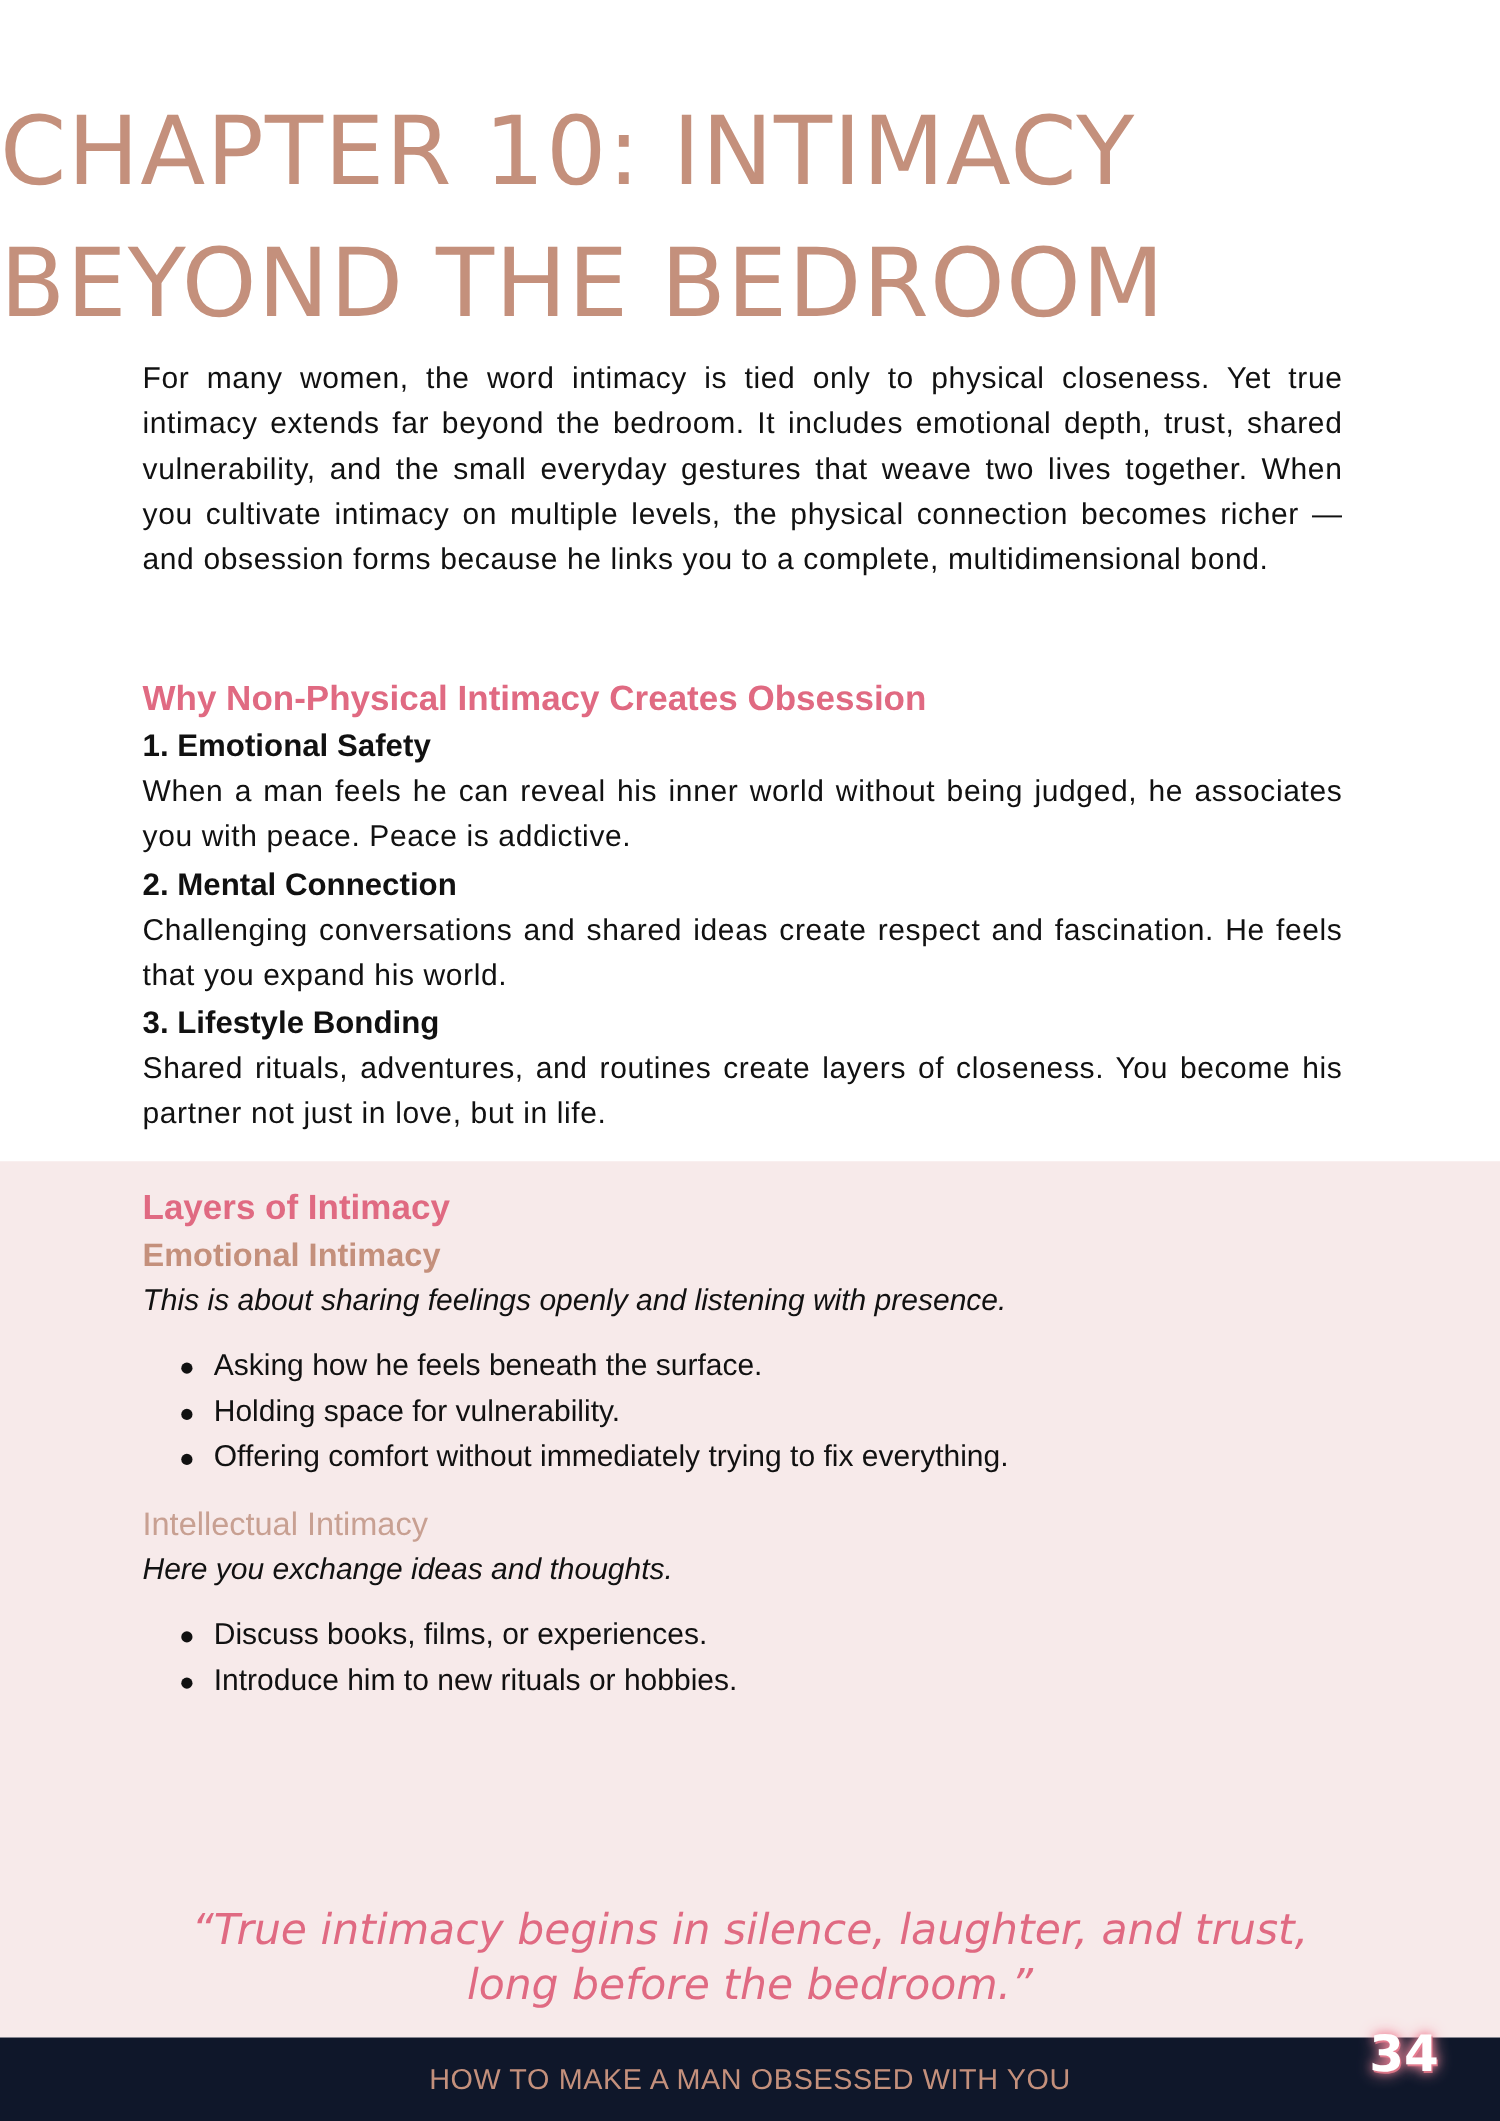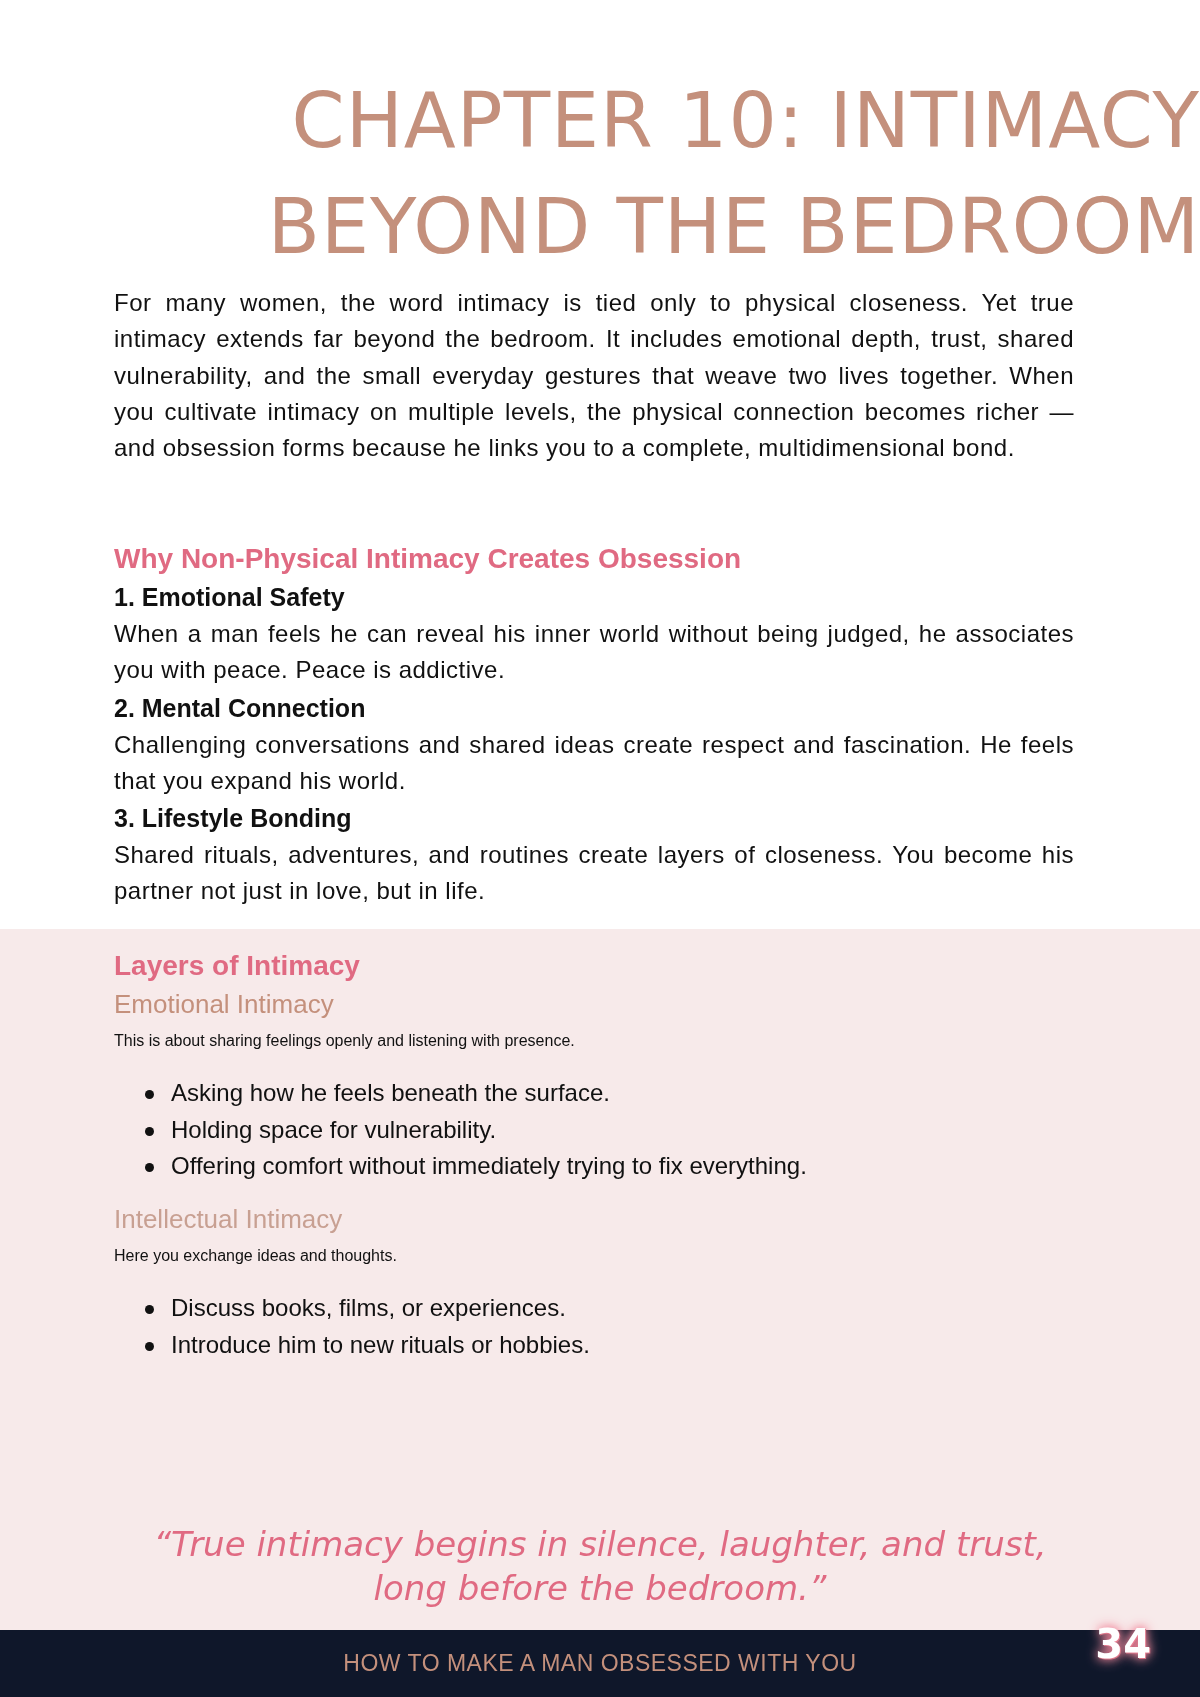--- a/index.html
+++ b/index.html
@@ -4,21 +4,21 @@
 <style>
   html, body { margin: 0; padding: 0; }
   body {
     width: 1200px; height: 1697px; position: relative; overflow: hidden;
     background: #ffffff;
     font-family: "Liberation Sans", sans-serif;
     color: #111111;
   }
   .title {
     position: absolute; left: 0; top: 68px; width: 1200px;
-    text-align: right;
+    text-align: left;
     font-family: "DejaVu Sans", sans-serif;
     font-size: 76px; line-height: 106px; letter-spacing: 1px;
     color: #c4907c; font-weight: normal; margin: 0;
   }
   .content { position: absolute; left: 114px; width: 960px; }
   .intro {
     top: 285px; margin: 0;
     font-size: 24px; line-height: 36.3px; text-align: justify; letter-spacing: 0.5px;
   }
   .sec1 { top: 540px; }
@@ -30,26 +30,26 @@
   }
   .p {
     font-size: 24px; line-height: 36.3px; margin: 0; text-align: justify; letter-spacing: 0.5px;
   }
   .pink-band {
     position: absolute; left: 0; top: 929px; width: 1200px; height: 701px;
     background: #f7eaea;
   }
   .sec2 { top: 947px; }
   .h-rose-bold {
-    color: #c4907c; font-weight: normal; font-size: 26px; line-height: 38px; margin: 0;
+    color: #c4907c; font-weight: bold; font-size: 26px; line-height: 38px; margin: 0;
   }
   .h-rose-light {
     color: #c8a092; font-weight: normal; font-size: 26px; line-height: 38px; margin: 0;
   }
-  .plain { font-size: 16px; line-height: 36.3px; margin: 0; }
+  .plain { font-size: 24px; line-height: 36.3px; margin: 0; font-style: italic; }
   ul.bullets { margin: 16px; padding: 0 0 0 41px; list-style: none; }
   ul.bullets li {
     position: relative; font-size: 24px; line-height: 36.3px;
   }
   ul.bullets li::before {
     content: ""; position: absolute; left: -26px; top: 15px;
     width: 9px; height: 9px; border-radius: 50%; background: #111;
   }
   .quote {
     position: absolute; left: 0; top: 1522px; width: 1200px; text-align: center;

